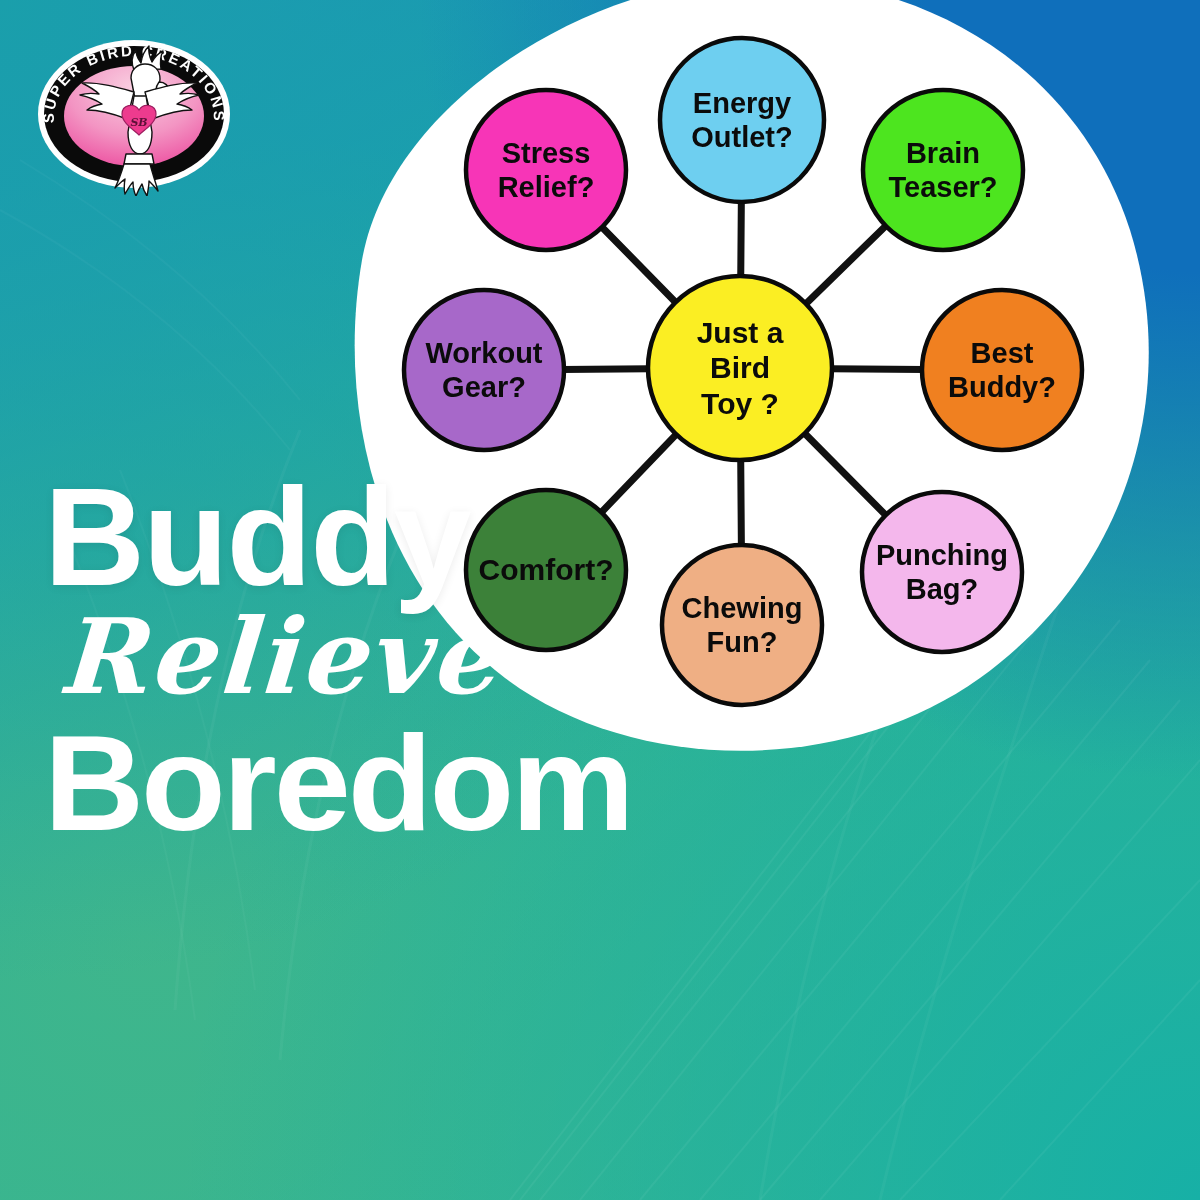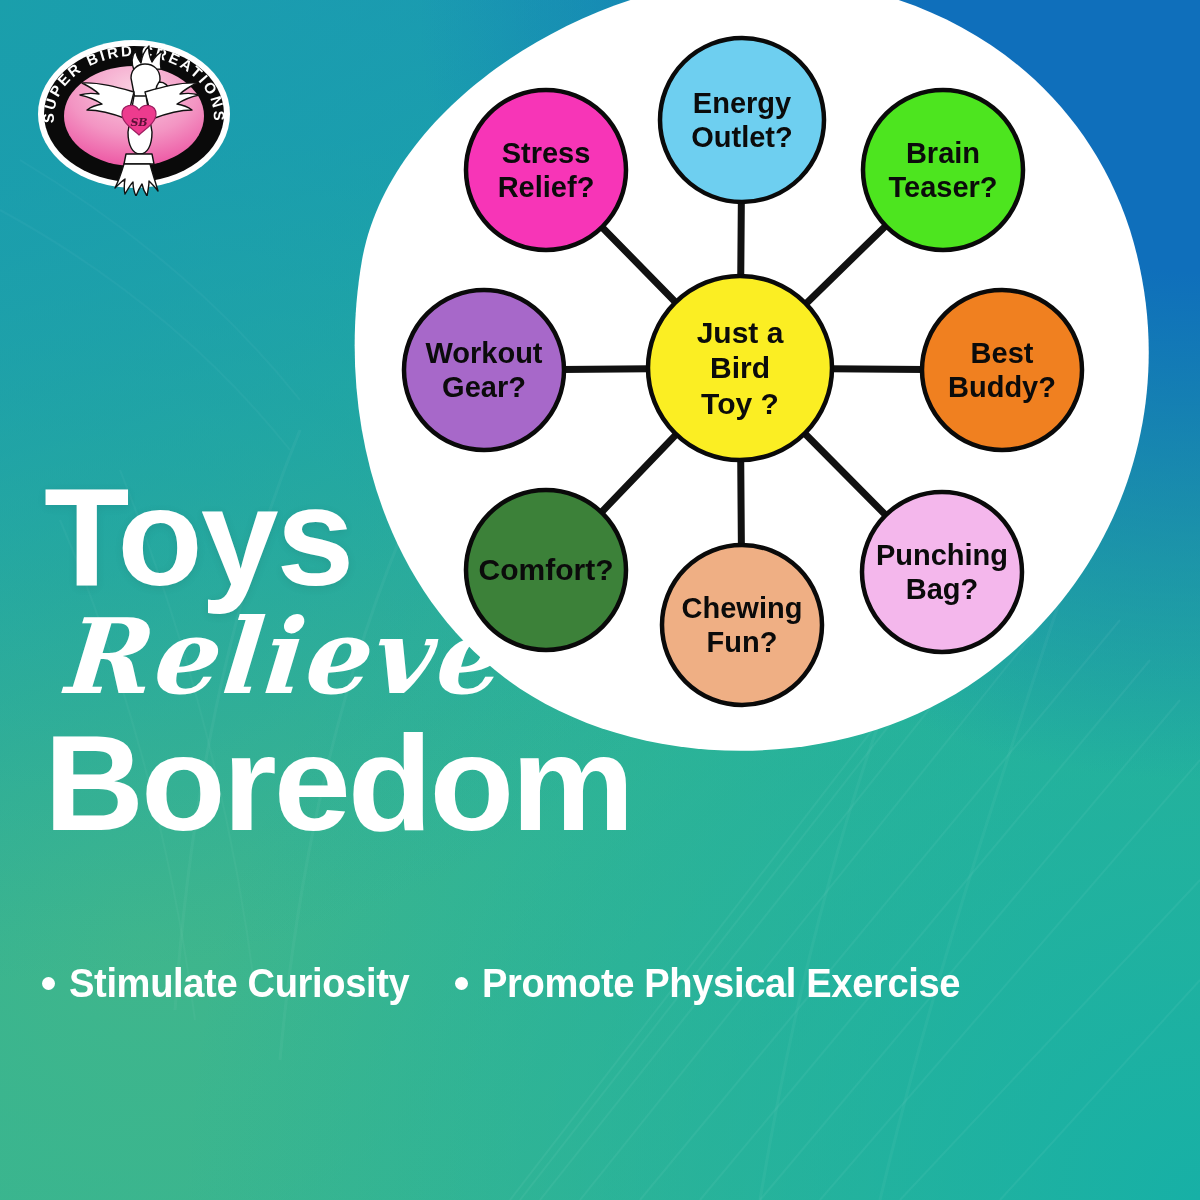--- a/index.html
+++ b/index.html
@@ -202,37 +202,26 @@
         <path d="M94 138 c-3 10 -6 18 -9 24 c4 -4 7 -7 10 -9 c-1 6 -1 11 0 15 c3 -5 5 -9 8 -12 c0 6 1 10 3 14 c2 -5 4 -9 6 -12 c1 5 3 9 5 12 c1 -5 2 -10 2 -15 c3 3 6 6 9 10 c-2 -7 -5 -16 -8 -27 z"></path>
       </g>
       <g>
         <path d="M109 84 c-5 -8 -17 -5 -17 4 c0 9 12 16 17 21 c5 -5 17 -12 17 -21 c0 -9 -12 -12 -17 -4 z" fill="#ED3B8E" stroke="#9c1f60" stroke-width="1.2"></path>
         <text x="109" y="100" font-family="DejaVu Serif, serif" font-size="11" font-style="italic" font-weight="bold" fill="#5d1038" text-anchor="middle">SB</text>
       </g>
     </svg>
   </div>
 
   <div class="headline">
-    <div class="t-toys">Toys</div>
+    <div class="t-toys">Buddy</div>
     <div class="t-relieve">Relieve</div>
     <div class="t-boredom">Boredom</div>
   </div>
 
   <div class="bullets">
-    <div class="brow">
-      <div class="bitem">
-        <span class="dot"></span>
-        <span class="blabel">Stimulate Curiosity</span>
-      </div>
-      <div class="gap1"></div>
-      <div class="bitem">
-        <span class="dot"></span>
-        <span class="blabel">Promote Physical Exercise</span>
-      </div>
-    </div>
     <div class="brow">
       <div class="gap2"></div>
     </div>
     <div class="brow">
       <div class="gap3"></div>
     </div>
   </div>
 
 </div>
 

